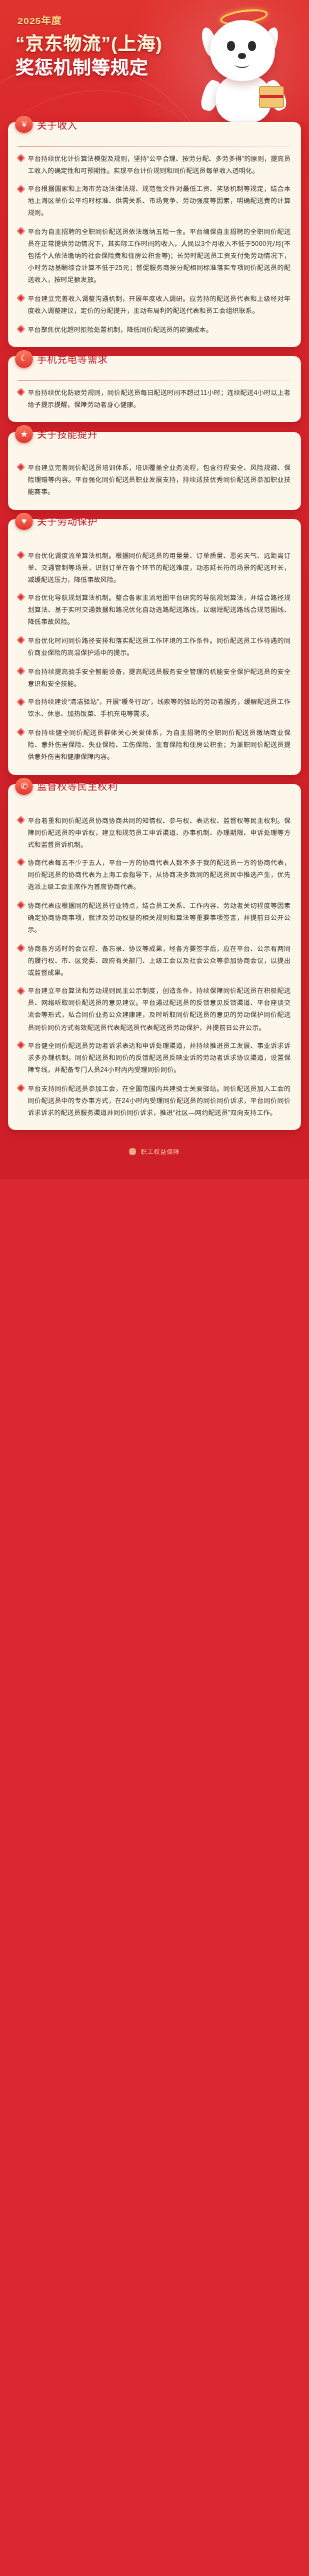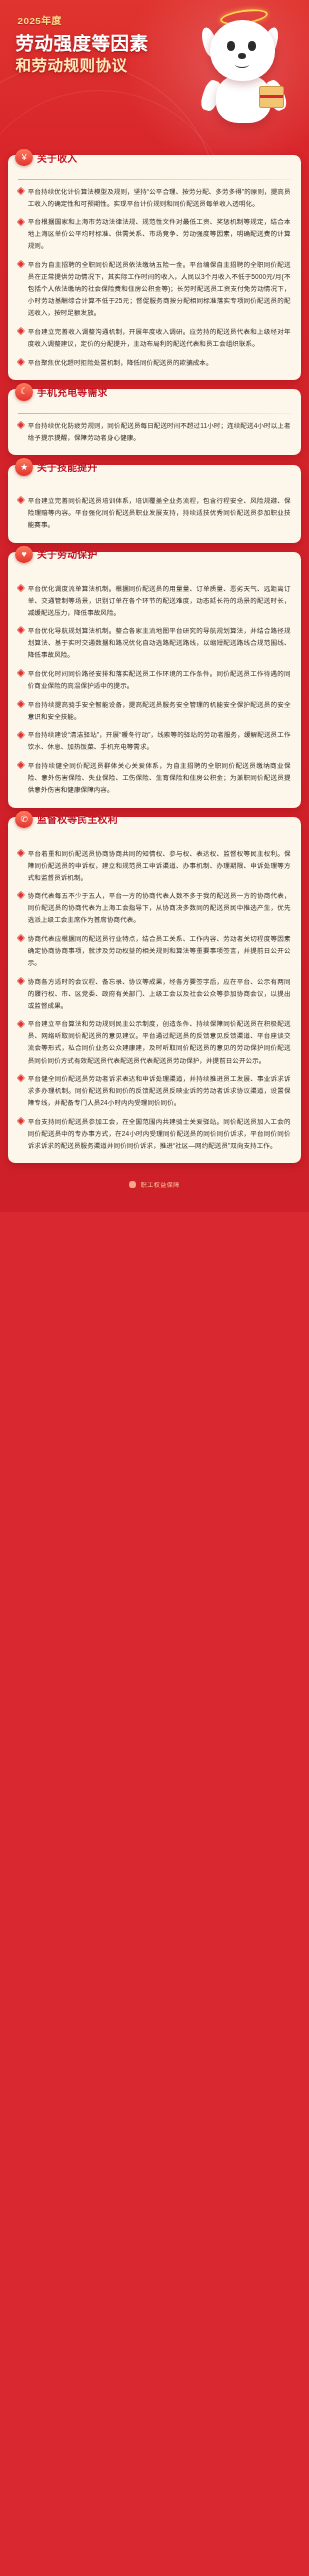--- a/index.html
+++ b/index.html
@@ -16,21 +16,21 @@
     background:
       linear-gradient(180deg,#e0342f 0px,#d8262b 155px,#d2222a 464px,#cf2029 1030px,#cd1f28 2061px,#c91d26 2975px);
     padding-bottom:20.6px;
     box-sizing:border-box;
     overflow:hidden;
   }
 
   
   .hero{
     position:relative;
-    height:155px;
+    height:122px;
     overflow:hidden;
   }
   .hero-glow{
     position:absolute;
     right:-31px;top:-41px;
     width:216px;height:216px;
     border-radius:50%;
     background:radial-gradient(circle at 50% 50%, rgba(255,255,255,0.18) 0%, rgba(255,255,255,0.06) 45%, rgba(255,255,255,0) 70%);
     pointer-events:none;
   }
@@ -189,21 +189,21 @@
     border-radius:50%;
     background:linear-gradient(180deg,#ff7a5c,#e0342f);
     box-shadow:0 1px 3.1px rgba(120,0,8,.35);
     display:flex;align-items:center;justify-content:center;
     color:#fff;
     font-size:8.8px;
     line-height:1;
   }
   .sec-title{
     font-size:9.8px;
-    font-weight:bold;
+    font-weight:normal;
     color:#c1121f;
     letter-spacing:0.3px;
     text-shadow:0 0.5px 0 rgba(255,255,255,.7);
   }
   .divider{
     height:0.5px;
     background:linear-gradient(90deg,rgba(193,18,31,.35),rgba(193,18,31,.05));
     margin:0 0 6.2px 0;
   }
   .item{
@@ -253,22 +253,22 @@
 <div class="page">
 
   <div class="hero">
     <div class="hero-glow"></div>
     <div class="hero-arc"></div>
     <div class="hero-arc2"></div>
 
     <div class="hero-year">2025年度</div>
 
     <div class="hero-title">
-      <span class="l l2">劳动强度等因素</span>
-      <span class="l l3">和劳动规则协议</span>
+      <span class="l l1">“京东物流”(上海)</span>
+      <span class="l l2">奖惩机制等规定</span>
     </div>
 
     <div class="mascot">
       <div class="m-ring"></div>
       <div class="m-ear l"></div>
       <div class="m-ear r"></div>
       <div class="m-arm l"></div>
       <div class="m-arm r"></div>
       <div class="m-body"></div>
       <div class="m-head"></div>

